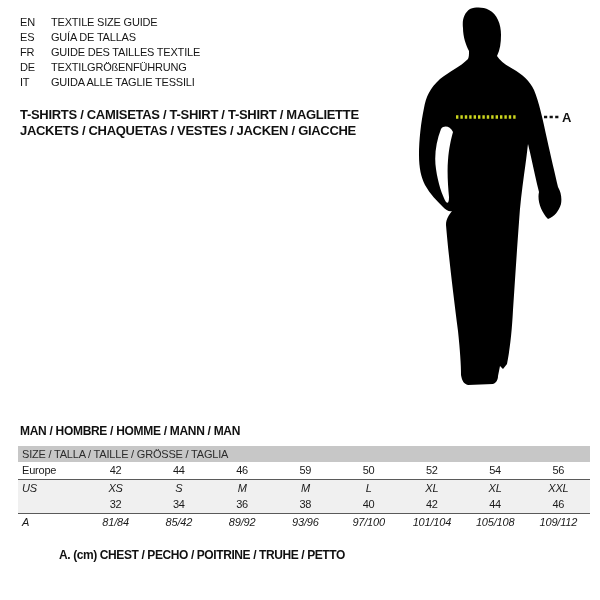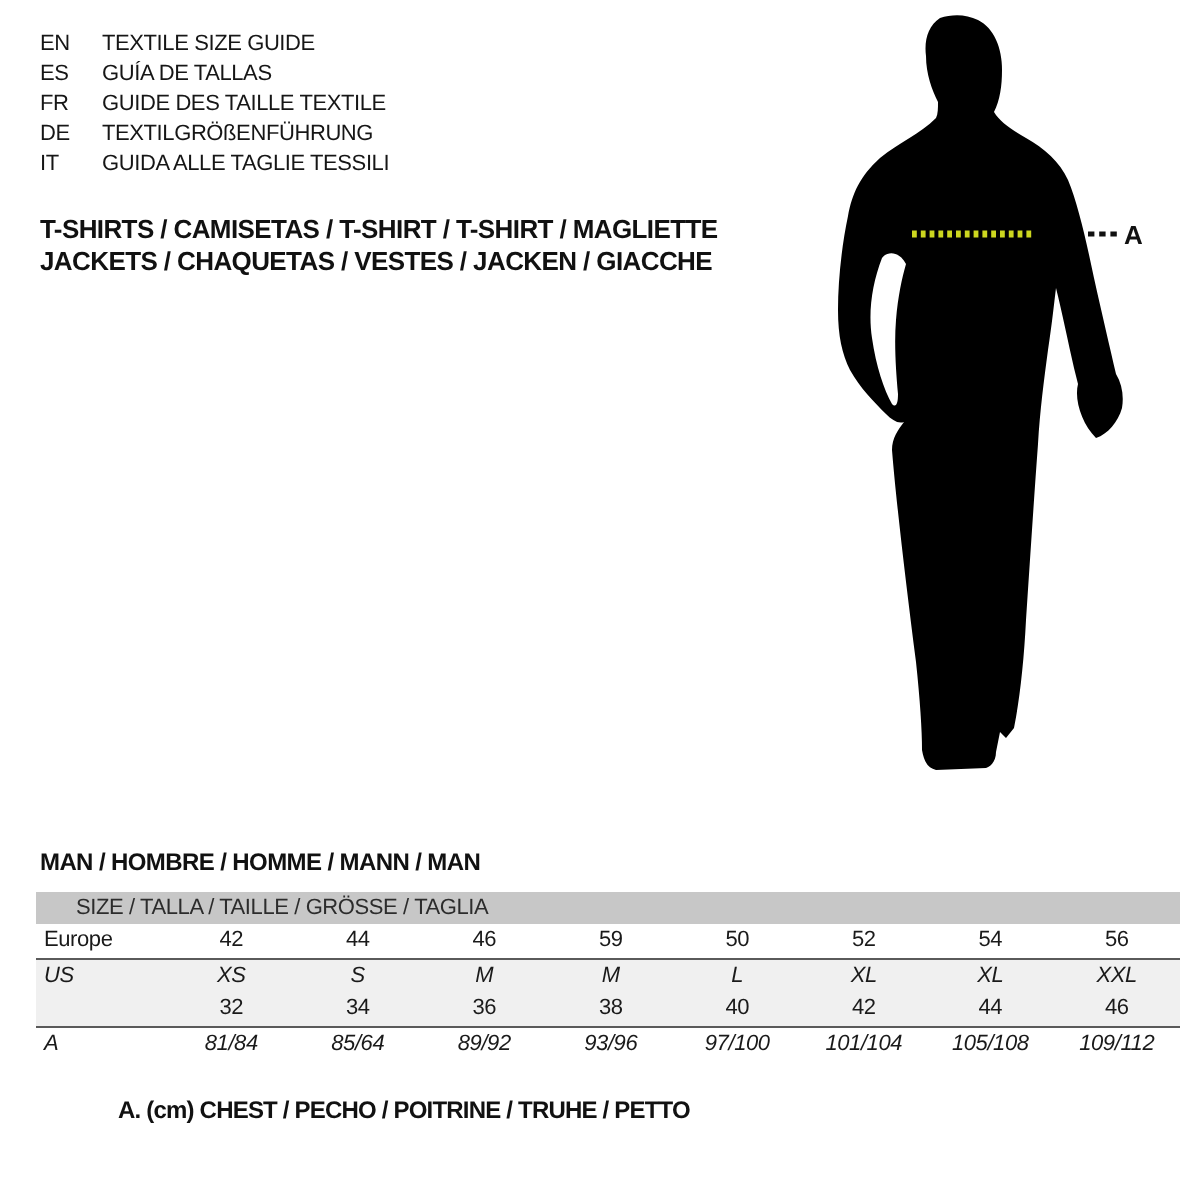--- a/index.html
+++ b/index.html
@@ -15,21 +15,21 @@
   .cat-block{position:absolute;left:20px;top:107px;}
   .cat-line{height:15.5px;font-size:13px;font-weight:bold;letter-spacing:-0.3px;color:#111;white-space:nowrap;}
   
   .figure-wrap{position:absolute;left:390px;top:0;width:200px;height:400px;}
   .figure-wrap svg{display:block;width:200px;height:400px;}
   
   .section-title{position:absolute;left:20px;top:424px;font-size:12px;font-weight:bold;letter-spacing:-0.3px;color:#111;white-space:nowrap;}
   
   table.size-table{position:absolute;left:18px;top:446px;width:572px;border-collapse:collapse;table-layout:fixed;}
   table.size-table td{font-size:11px;letter-spacing:-0.2px;vertical-align:middle;padding:0;}
-  tr.hdr td{height:16px;background:#c7c7c7;color:#2c2c2c;text-align:left;padding-left:20px;}
+  tr.hdr td{height:16px;background:#c7c7c7;color:#2c2c2c;text-align:left;padding-left:4px;}
   tr.r{height:17px;}
   tr.r td{text-align:center;color:#1a1a1a;}
   tr.r td.lbl{text-align:left;padding-left:4px;}
   tr.alt{background:#f0f0f0;}
   tr.bt td{border-top:1px solid #5a5a5a;font-style:italic;}
   
   .footnote{position:absolute;left:20px;top:548px;font-size:12px;font-weight:bold;letter-spacing:-0.4px;color:#111;white-space:nowrap;margin-left:39px;}
 </style>
 </head>
 <body>
@@ -40,21 +40,21 @@
     <div class="lang-row">
       <span class="lang-code">EN</span>
       <span class="lang-label">TEXTILE SIZE GUIDE</span>
     </div>
     <div class="lang-row">
       <span class="lang-code">ES</span>
       <span class="lang-label">GUÍA DE TALLAS</span>
     </div>
     <div class="lang-row">
       <span class="lang-code">FR</span>
-      <span class="lang-label">GUIDE DES TAILLE TEXTILE</span>
+      <span class="lang-label">GUIDE DES TAILLES TEXTILE</span>
     </div>
     <div class="lang-row">
       <span class="lang-code">DE</span>
       <span class="lang-label">TEXTILGRÖßENFÜHRUNG</span>
     </div>
     <div class="lang-row">
       <span class="lang-code">IT</span>
       <span class="lang-label">GUIDA ALLE TAGLIE TESSILI</span>
     </div>
   </div>
@@ -164,21 +164,21 @@
         <td>36</td>
         <td>38</td>
         <td>40</td>
         <td>42</td>
         <td>44</td>
         <td>46</td>
       </tr>
       <tr class="r bt">
         <td class="lbl">A</td>
         <td>81/84</td>
-        <td>85/64</td>
+        <td>85/42</td>
         <td>89/92</td>
         <td>93/96</td>
         <td>97/100</td>
         <td>101/104</td>
         <td>105/108</td>
         <td>109/112</td>
       </tr>
     </tbody>
   </table>
 

